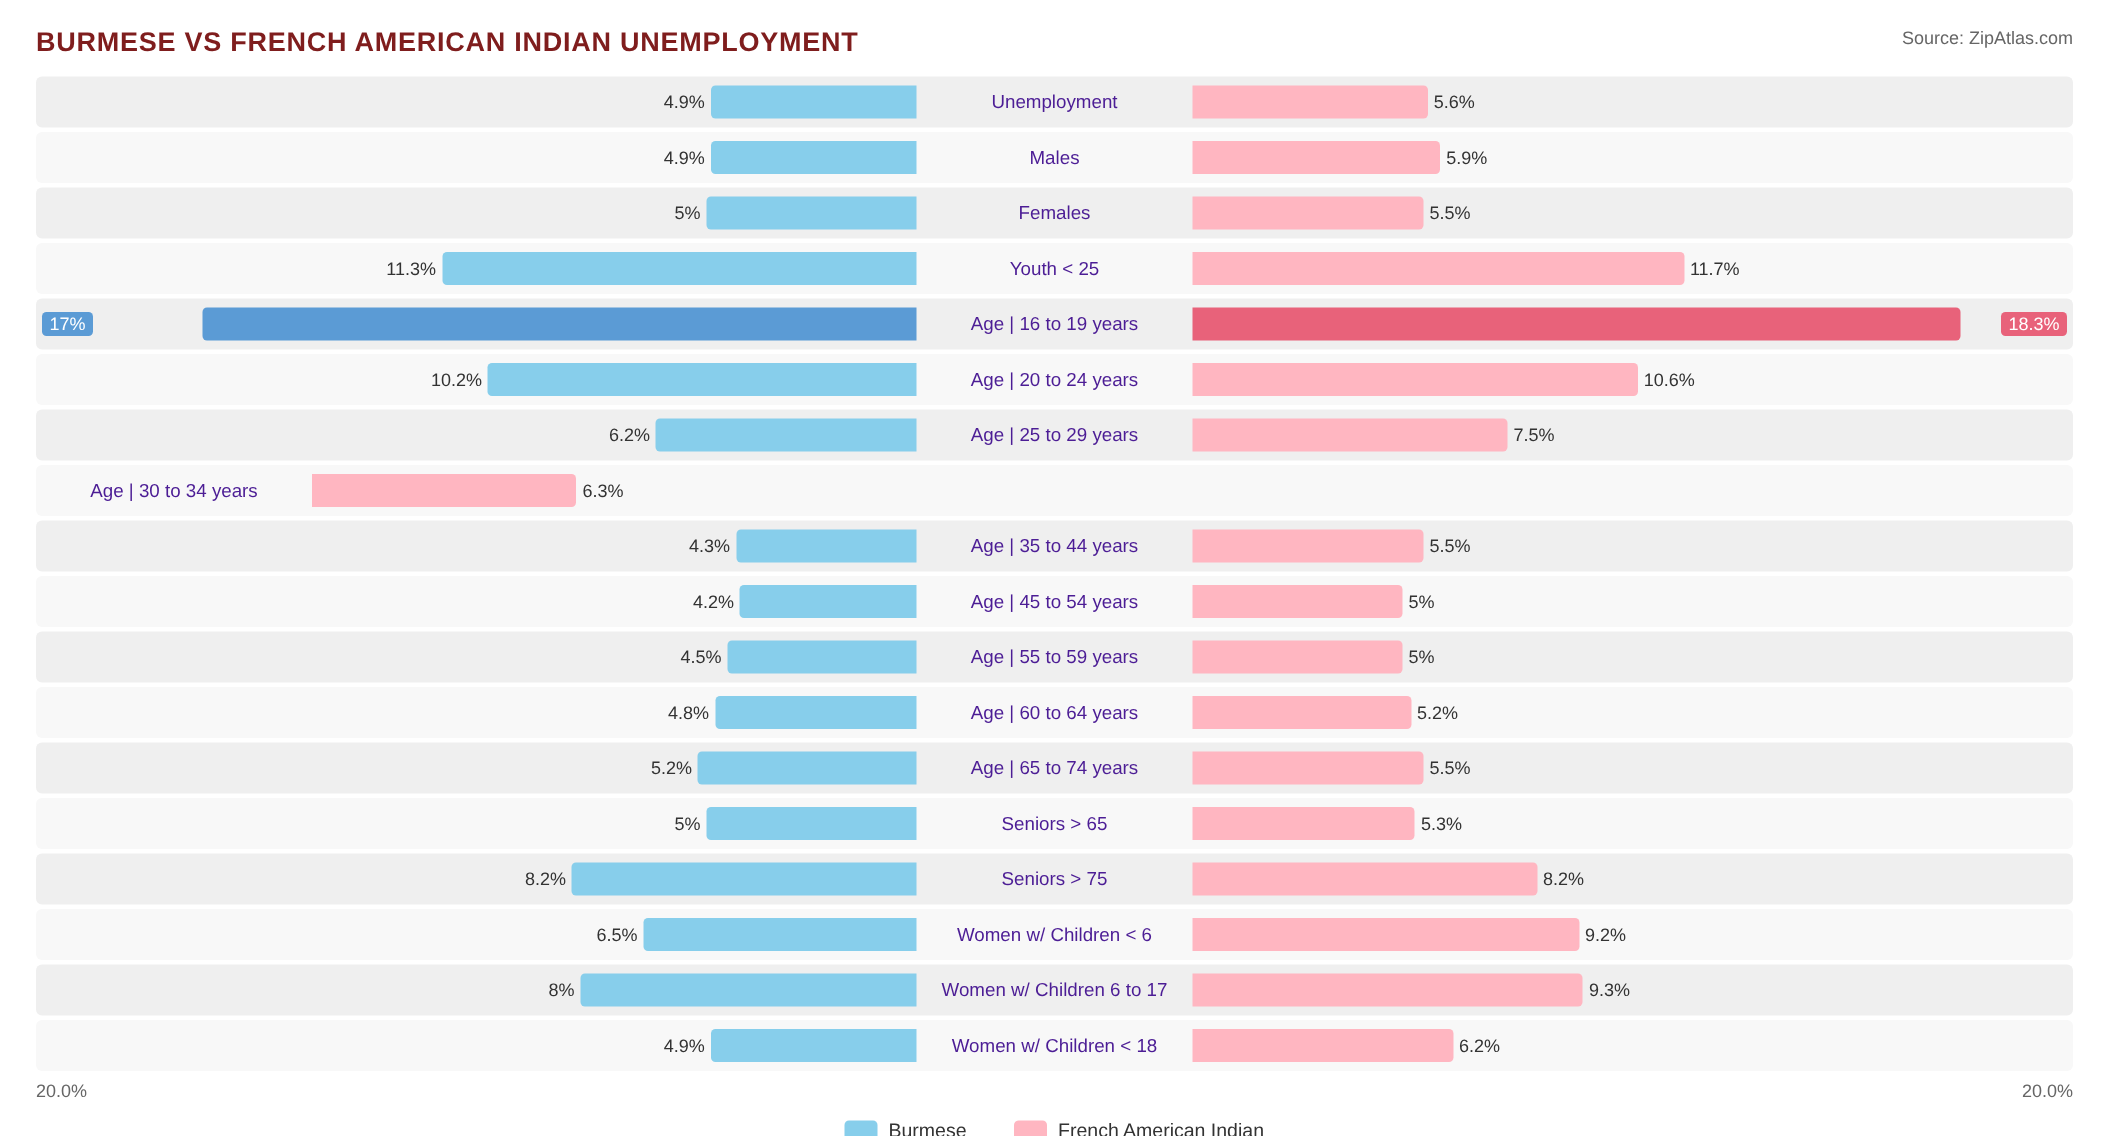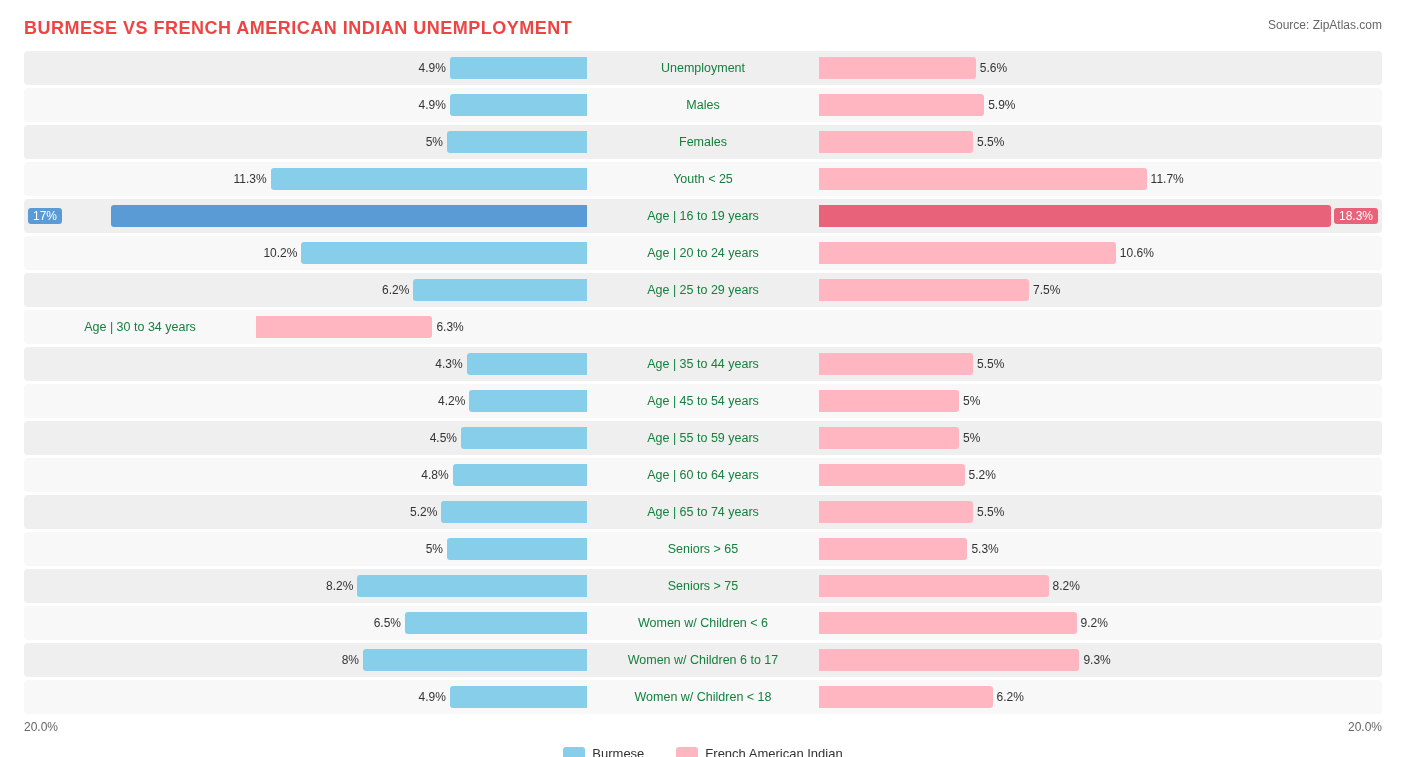--- a/index.html
+++ b/index.html
@@ -16,21 +16,21 @@
     }
     .chart-header {
       display: flex;
       justify-content: space-between;
       align-items: flex-start;
       margin-bottom: 12px;
     }
     .chart-title {
       font-size: 18px;
       font-weight: bold;
-      color: #ef4444;
+      color: #7f1d1d;
       text-transform: uppercase;
       letter-spacing: 0.5px;
     }
     .chart-source {
       font-size: 12px;
       color: #666;
     }
     .bars-area {
       width: 100%;
     }
@@ -69,25 +69,25 @@
     }
     .right-section {
       flex: 1;
       display: flex;
       align-items: center;
       justify-content: flex-start;
       height: 100%;
       position: relative;
     }
     .label-center {
-      width: 232px;
+      width: 184px;
       flex-shrink: 0;
       text-align: center;
       font-size: 12.5px;
-      color: #15803d;
+      color: #4c1d95;
       z-index: 2;
       position: relative;
     }
     .burmese-bar {
       height: 22px;
       background: #87CEEB;
       border-radius: 3px 0 0 3px;
       position: absolute;
       right: 0;
     }

